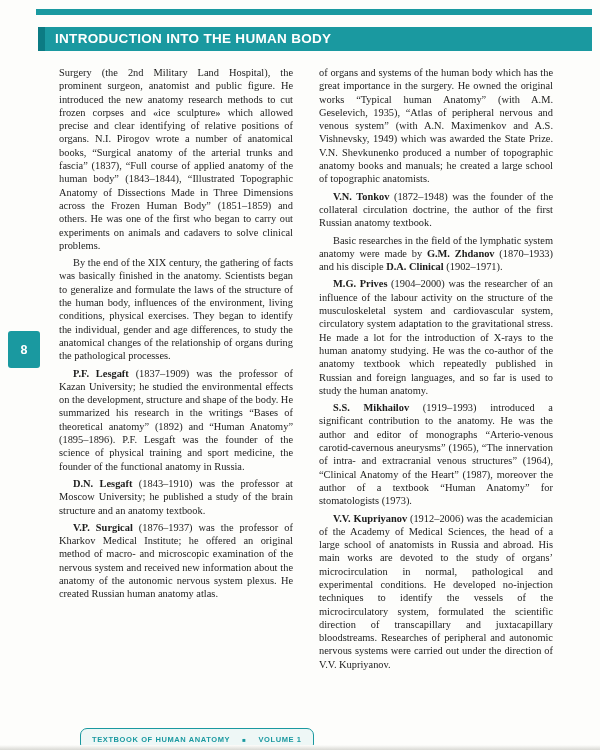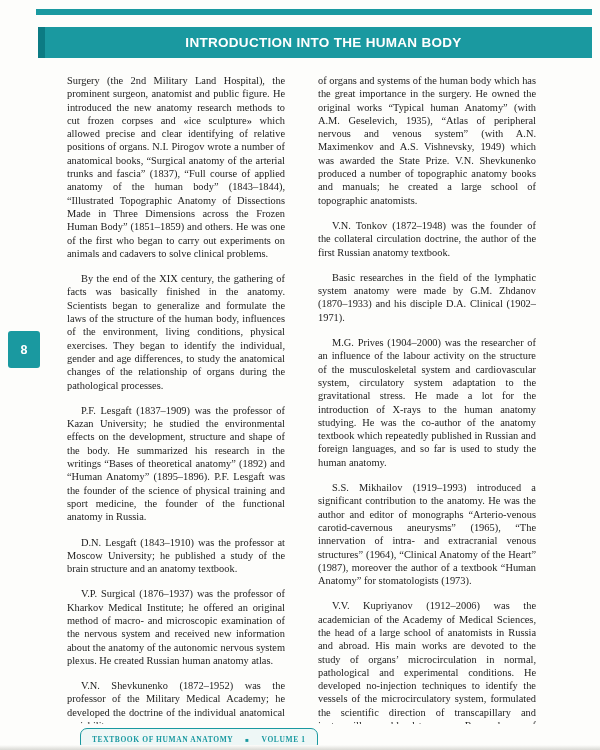--- a/index.html
+++ b/index.html
@@ -19,62 +19,62 @@
   .page{position:absolute;inset:0;background:#fdfdfb;}
   .page-edge-bottom{
     position:absolute;left:0;right:0;bottom:0;height:5px;
     background:linear-gradient(#fdfdfb,#d9d9d4);
   }
   .top-rule{
     position:absolute;left:36px;right:8px;top:9px;height:6px;
     background:var(--accent);
   }
   .chapter-bar{
-    position:absolute;left:38px;right:8px;top:27px;height:31px;
+    position:absolute;left:38px;right:8px;top:27px;height:24px;
     background:var(--accent);
-    display:flex;align-items:center;justify-content:center;
+    display:flex;align-items:center;
   }
   .chapter-bar-edge{
     position:absolute;left:0;top:0;bottom:0;width:7px;
     background:var(--accent-dark);
   }
   .chapter-title{
     margin:0;padding:0 0 0 17px;
     font-family:"Liberation Sans", sans-serif;
     font-weight:bold;font-size:13.5px;letter-spacing:.3px;
     color:#ffffff;line-height:26px;white-space:nowrap;
   }
   .col{
     position:absolute;top:62px;width:242px;height:662px;
     overflow:hidden;
     font-size:10.4px;line-height:13.3px;
     text-align:justify;
   }
   .col-left{left:55px;}
-  .col-right{left:306px;}
-  .para{margin:12px;text-indent:14px;}
+  .col-right{left:315px;}
+  .para{margin:4px;text-indent:14px;}
   .para.noindent{text-indent:0;}
-  .para b{font-weight:normal;}
+  .para b{font-weight:bold;}
   .page-tab{
     position:absolute;left:8px;top:331px;width:32px;height:37px;
     background:var(--accent);border-radius:3px;
     display:flex;align-items:center;justify-content:center;
   }
   .page-tab span{
     font-family:"Liberation Sans", sans-serif;
     font-weight:bold;font-size:12.5px;color:#ffffff;
   }
   .footer{
     position:absolute;left:80px;top:728px;height:13px;
     border:1px solid var(--accent);
     background:#eef7f6;
     border-radius:7px;
     padding:4px 11px;
     display:inline-flex;align-items:center;gap:12px;
-    font-family:Liberation Serif, serif;
+    font-family:Liberation Sans, sans-serif;
     font-weight:bold;font-size:7.5px;letter-spacing:.6px;
     color:var(--accent);white-space:nowrap;
   }
   .footer-sq{font-size:6px;line-height:1;color:var(--accent);}
 </style>
 </head>
 <body>
 
 <div class="page">
 
@@ -84,21 +84,20 @@
     <div class="chapter-bar-edge"></div>
     <h1 class="chapter-title">INTRODUCTION INTO THE HUMAN BODY</h1>
   </div>
 
   <div class="col col-left" id="col-left">
       <p class="para noindent"><span>Surgery (the 2nd Military Land Hospital), the prominent surgeon, anatomist and public figure. He introduced the new anatomy research methods to cut frozen corpses and «ice sculpture» which allowed precise and clear identifying of relative positions of organs. N.I. Pirogov wrote a number of anatomical books, “Surgical anatomy of the arterial trunks and fascia” (1837), “Full course of applied anatomy of the human body” (1843–1844), “Illustrated Topographic Anatomy of Dissections Made in Three Dimensions across the Frozen Human Body” (1851–1859) and others. He was one of the first who began to carry out experiments on animals and cadavers to solve clinical problems.</span></p>
       <p class="para"><span>By the end of the XIX century, the gathering of facts was basically finished in the anatomy. Scientists began to generalize and formulate the laws of the structure of the human body, influences of the environment, living conditions, physical exercises. They began to identify the individual, gender and age differences, to study the anatomical changes of the relationship of organs during the pathological processes.</span></p>
       <p class="para"><b>P.F. Lesgaft</b><span> (1837–1909) was the professor of Kazan University; he studied the environmental effects on the development, structure and shape of the body. He summarized his research in the writings “Bases of theoretical anatomy” (1892) and “Human Anatomy” (1895–1896). P.F. Lesgaft was the founder of the science of physical training and sport medicine, the founder of the functional anatomy in Russia.</span></p>
       <p class="para"><b>D.N. Lesgaft</b><span> (1843–1910) was the professor at Moscow University; he published a study of the brain structure and an anatomy textbook.</span></p>
       <p class="para"><b>V.P. Surgical</b><span> (1876–1937) was the professor of Kharkov Medical Institute; he offered an original method of macro- and microscopic examination of the nervous system and received new information about the anatomy of the autonomic nervous system plexus. He created Russian human anatomy atlas.</span></p>
-      <p class="para"><b>V.N. Shevkunenko</b><span> (1872–1952) was the professor of the Military Medical Academy; he developed the doctrine of the individual anatomical variability</span></p>
     </div>
   <div class="col col-right" id="col-right">
       <p class="para noindent"><span>of organs and systems of the human body which has the great importance in the surgery. He owned the original works “Typical human Anatomy” (with A.M. Geselevich, 1935), “Atlas of peripheral nervous and venous system” (with A.N. Maximenkov and A.S. Vishnevsky, 1949) which was awarded the State Prize. V.N. Shevkunenko produced a number of topographic anatomy books and manuals; he created a large school of topographic anatomists.</span></p>
       <p class="para"><b>V.N. Tonkov</b><span> (1872–1948) was the founder of the collateral circulation doctrine, the author of the first Russian anatomy textbook.</span></p>
       <p class="para"><span>Basic researches in the field of the lymphatic system anatomy were made by </span><b>G.M. Zhdanov</b><span> (1870–1933) and his disciple </span><b>D.A. Clinical</b><span> (1902–1971).</span></p>
       <p class="para"><b>M.G. Prives</b><span> (1904–2000) was the researcher of an influence of the labour activity on the structure of the musculoskeletal system and cardiovascular system, circulatory system adaptation to the gravitational stress. He made a lot for the introduction of X-rays to the human anatomy studying. He was the co-author of the anatomy textbook which repeatedly published in Russian and foreign languages, and so far is used to study the human anatomy.</span></p>
       <p class="para"><b>S.S. Mikhailov</b><span> (1919–1993) introduced a significant contribution to the anatomy. He was the author and editor of monographs “Arterio-venous carotid-cavernous aneurysms” (1965), “The innervation of intra- and extracranial venous structures” (1964), “Clinical Anatomy of the Heart” (1987), moreover the author of a textbook “Human Anatomy” for stomatologists (1973).</span></p>
       <p class="para"><b>V.V. Kupriyanov</b><span> (1912–2006) was the academician of the Academy of Medical Sciences, the head of a large school of anatomists in Russia and abroad. His main works are devoted to the study of organs’ microcirculation in normal, pathological and experimental conditions. He developed no-injection techniques to identify the vessels of the microcirculatory system, formulated the scientific direction of transcapillary and juxtacapillary bloodstreams. Researches of peripheral and autonomic nervous systems were carried out under the direction of V.V. Kupriyanov.</span></p>
     </div>
 

